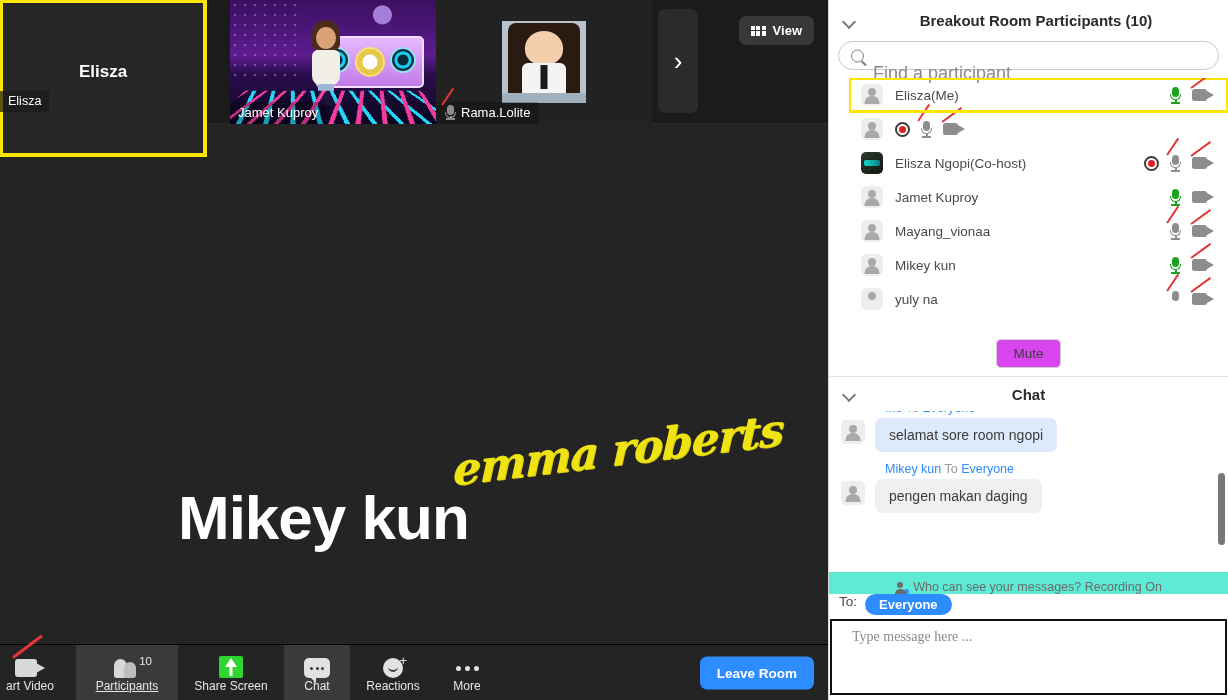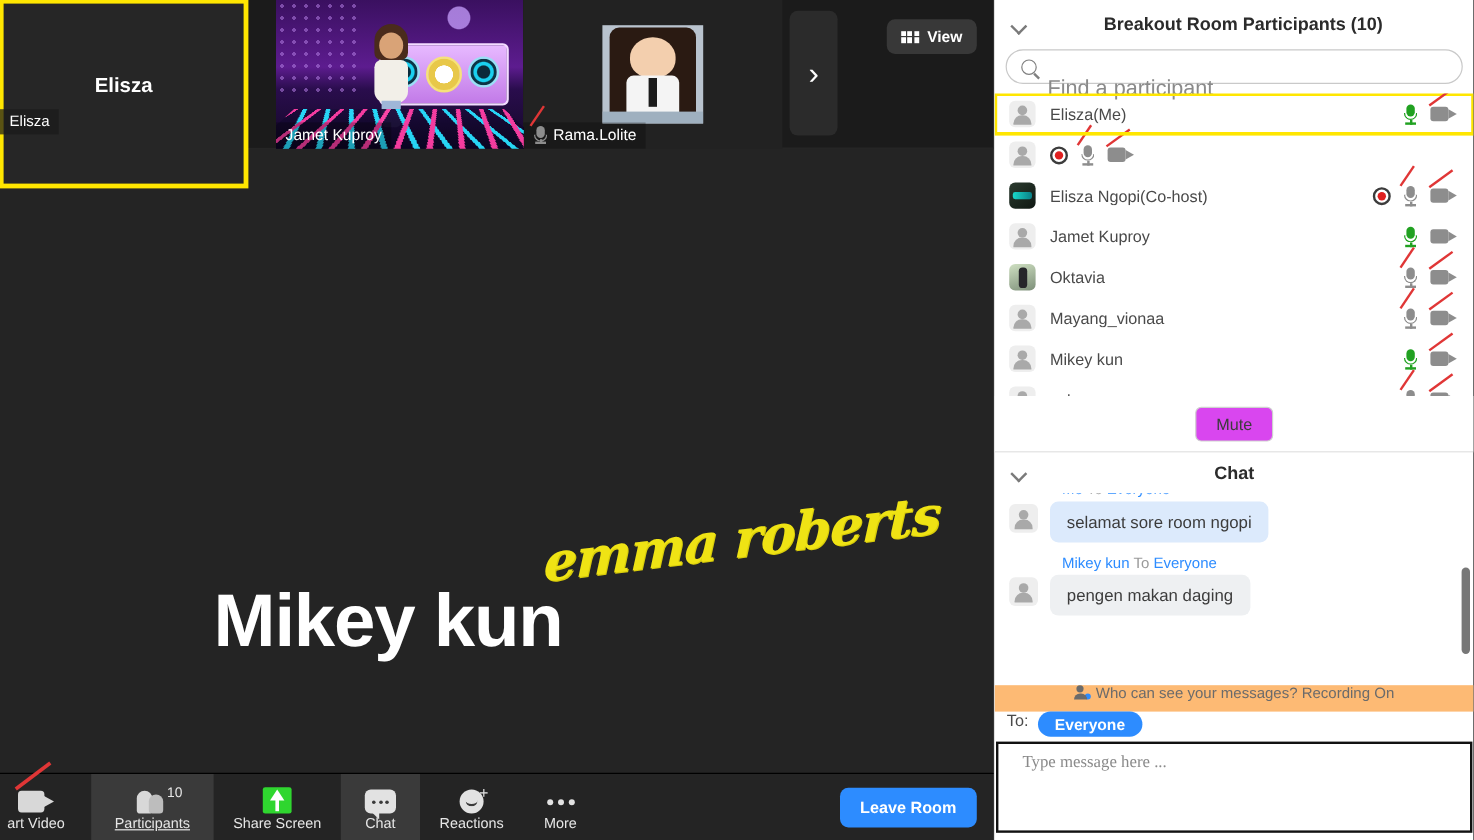--- a/index.html
+++ b/index.html
@@ -234,21 +234,21 @@
     width: 13px; height: 13px; border: 1.6px solid #7f7f7f; border-radius: 50%;
   }
   .search-ic::after { content:""; position:absolute; right:-4px; bottom:-3px;
     width: 6px; height:1.6px; background:#7f7f7f; transform: rotate(45deg); }
   .search-input {
     border:0; outline:0; width: 100%; font-size: 18px; color:#0f172a;
     font-family:"Liberation Sans", sans-serif; background:transparent;margin-top:36px;
   }
   .search-input::placeholder { color:#8a8a8a; }
 
-  .plist { flex: 0 0 252px; overflow: hidden; position: relative; }
+  .plist { flex: 0 0 252px; overflow: hidden; position: relative; margin-left: 20px; }
   .prow {
     position:relative; height: 34px;
     display:flex; align-items:center; padding: 0 14px 0 12px;
   }
   .prow.highlight { outline: 3px solid #ffe600; outline-offset: -2px; z-index: 3; }
   .pav {
     width: 22px; height: 22px; border-radius: 5px; flex-shrink:0;
     background:#eeeeee; position:relative; margin-right: 12px; overflow:hidden;
   }
   .pav .silh { position:absolute; left:50%; top:4px; transform:translateX(-50%);
@@ -311,22 +311,22 @@
   .msg-av .silh { position:absolute; left:50%; top:5px; transform:translateX(-50%);
     width:8px;height:8px;border-radius:50%;background:#a9a9a9; }
   .msg-av .silh2 { position:absolute; left:50%; bottom:3px; transform:translateX(-50%);
     width:15px;height:8px;border-radius:7px 7px 0 0;background:#a9a9a9; }
   .bubble { font-size: 14px; color:#3c3c3c; padding: 9px 14px; border-radius: 7px; background:#eef0f2; }
   .bubble.mine { background:#dceafc; }
   .msg.clipped { margin-top: -12px; }
   .chat-scroll { position:absolute; right: 3px; top: 62px; width: 7px; height: 72px;
     background:#777; border-radius: 4px; }
   .see-bar {
-    height: 22px; flex-shrink:0; background:#fdba74;
-    display:flex; align-items:flex-start; justify-content:center; gap:5px;
+    height: 22px; flex-shrink:0; background:#5eead4;
+    display:flex; align-items:flex-end; justify-content:center; gap:5px;
     font-size: 12.5px; color:#6b6b6b;
   }
   .see-ic { position:relative; width:13px; height:12px; }
   .see-ic::before { content:""; position:absolute; left:2px; top:0; width:6px;height:6px;
     border-radius:50%; background:#6b6b6b; }
   .see-ic::after { content:""; position:absolute; left:0; bottom:0; width:11px;height:5px;
     border-radius:6px 6px 0 0; background:#6b6b6b; }
   .see-dot { position:absolute; right:-1px; bottom:0; width:5px;height:5px;border-radius:50%;
     background:#2d8cff; }
   .to-row { height: 25px; flex-shrink:0; display:flex; align-items:flex-start; padding: 0 0 0 10px; gap:8px; }
@@ -585,38 +585,20 @@
               <span class="stem"></span>
               <span class="base"></span>
           </span>
           <span class="cam">
             <span class="body"></span>
               <span class="lens"></span>
           </span>
         </span>
       </div>
 
-      <div class="prow">
-        <span class="pav img-b"></span>
-        <span class="pname">Oktavia</span>
-        <span class="picons">
-          <span class="mic">
-            <span class="cap"></span>
-              <span class="arc"></span>
-              <span class="stem"></span>
-              <span class="base"></span>
-              <span class="sl"></span>
-          </span>
-          <span class="cam">
-            <span class="body"></span>
-              <span class="lens"></span>
-              <span class="sl"></span>
-          </span>
-        </span>
-      </div>
 
       <div class="prow">
         <span class="pav">
             <span class="silh"></span>
             <span class="silh2"></span>
           </span>
         <span class="pname">Mayang_vionaa</span>
         <span class="picons">
           <span class="mic">
             <span class="cap"></span>

